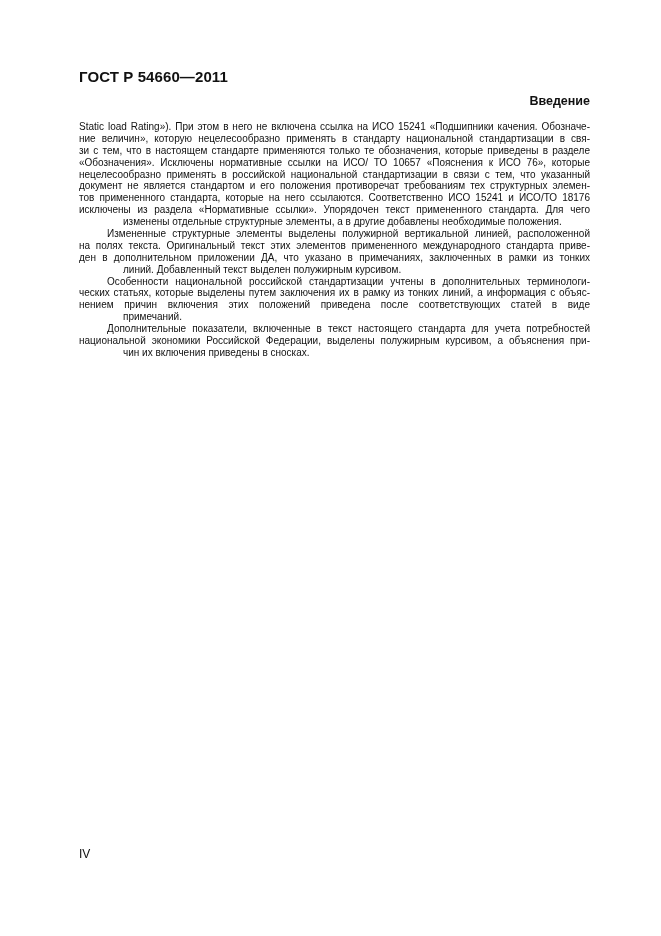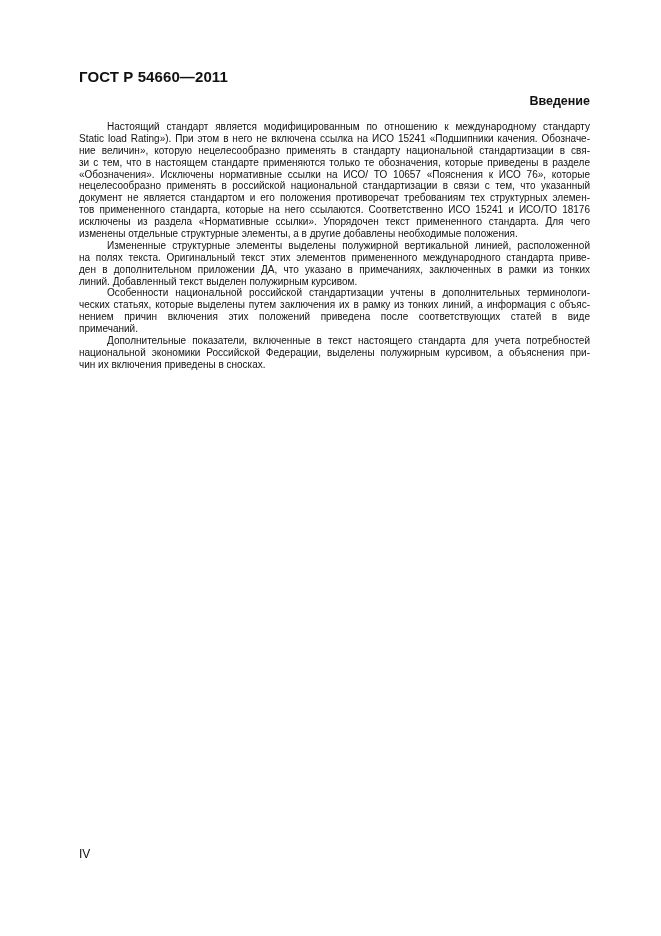--- a/index.html
+++ b/index.html
@@ -2,34 +2,33 @@
 <html><head>
 <meta charset="utf-8">
 <style>
   html, body { margin: 0; padding: 0; background: #ffffff; }
   body { width: 661px; height: 936px; position: relative; overflow: hidden;
          font-family: "Liberation Sans", sans-serif; color: #111; }
   .header { position: absolute; left: 79px; top: 68px; font-size: 15px; font-weight: bold; letter-spacing: 0.1px; }
   .title { position: absolute; left: 79px; width: 511px; top: 94px; text-align: right; font-size: 12.5px; font-weight: bold; }
   .body { position: absolute; left: 79px; width: 511px; top: 121px; font-size: 10px; line-height: 11.9px; }
   .line { display: block; white-space: nowrap; text-align: justify; text-align-last: justify; height: 11.9px; overflow: visible; }
-  .line.last { text-align-last: left; }
+  .line.last { text-align-last: left; margin-left: 44px; }
   .line.indent { padding-left: 28px; }
   .page-num { position: absolute; left: 79px; top: 847px; font-size: 12px; }
 </style>
 </head>
 <body>
 
 <div class="header">ГОСТ Р 54660—2011</div>
 <div class="title">Введение</div>
 
 <div class="body">
 
   <div>
-    <span class="line indent">Настоящий стандарт является модифицированным по отношению к международному стандарту</span>
     <span class="line">Static load Rating»). При этом в него не включена ссылка на ИСО 15241 «Подшипники качения. Обозначе-</span>
     <span class="line">ние величин», которую нецелесообразно применять в стандарту национальной стандартизации в свя-</span>
     <span class="line">зи с тем, что в настоящем стандарте применяются только те обозначения, которые приведены в разделе</span>
     <span class="line">«Обозначения». Исключены нормативные ссылки на ИСО/ ТО 10657 «Пояснения к ИСО 76», которые</span>
     <span class="line">нецелесообразно применять в российской национальной стандартизации в связи с тем, что указанный</span>
     <span class="line">документ не является стандартом и его положения противоречат требованиям тех структурных элемен-</span>
     <span class="line">тов примененного стандарта, которые на него ссылаются. Соответственно ИСО 15241 и ИСО/ТО 18176</span>
     <span class="line">исключены из раздела «Нормативные ссылки». Упорядочен текст примененного стандарта. Для чего</span>
     <span class="line last">изменены отдельные структурные элементы, а в другие добавлены необходимые положения.</span>
   </div>

